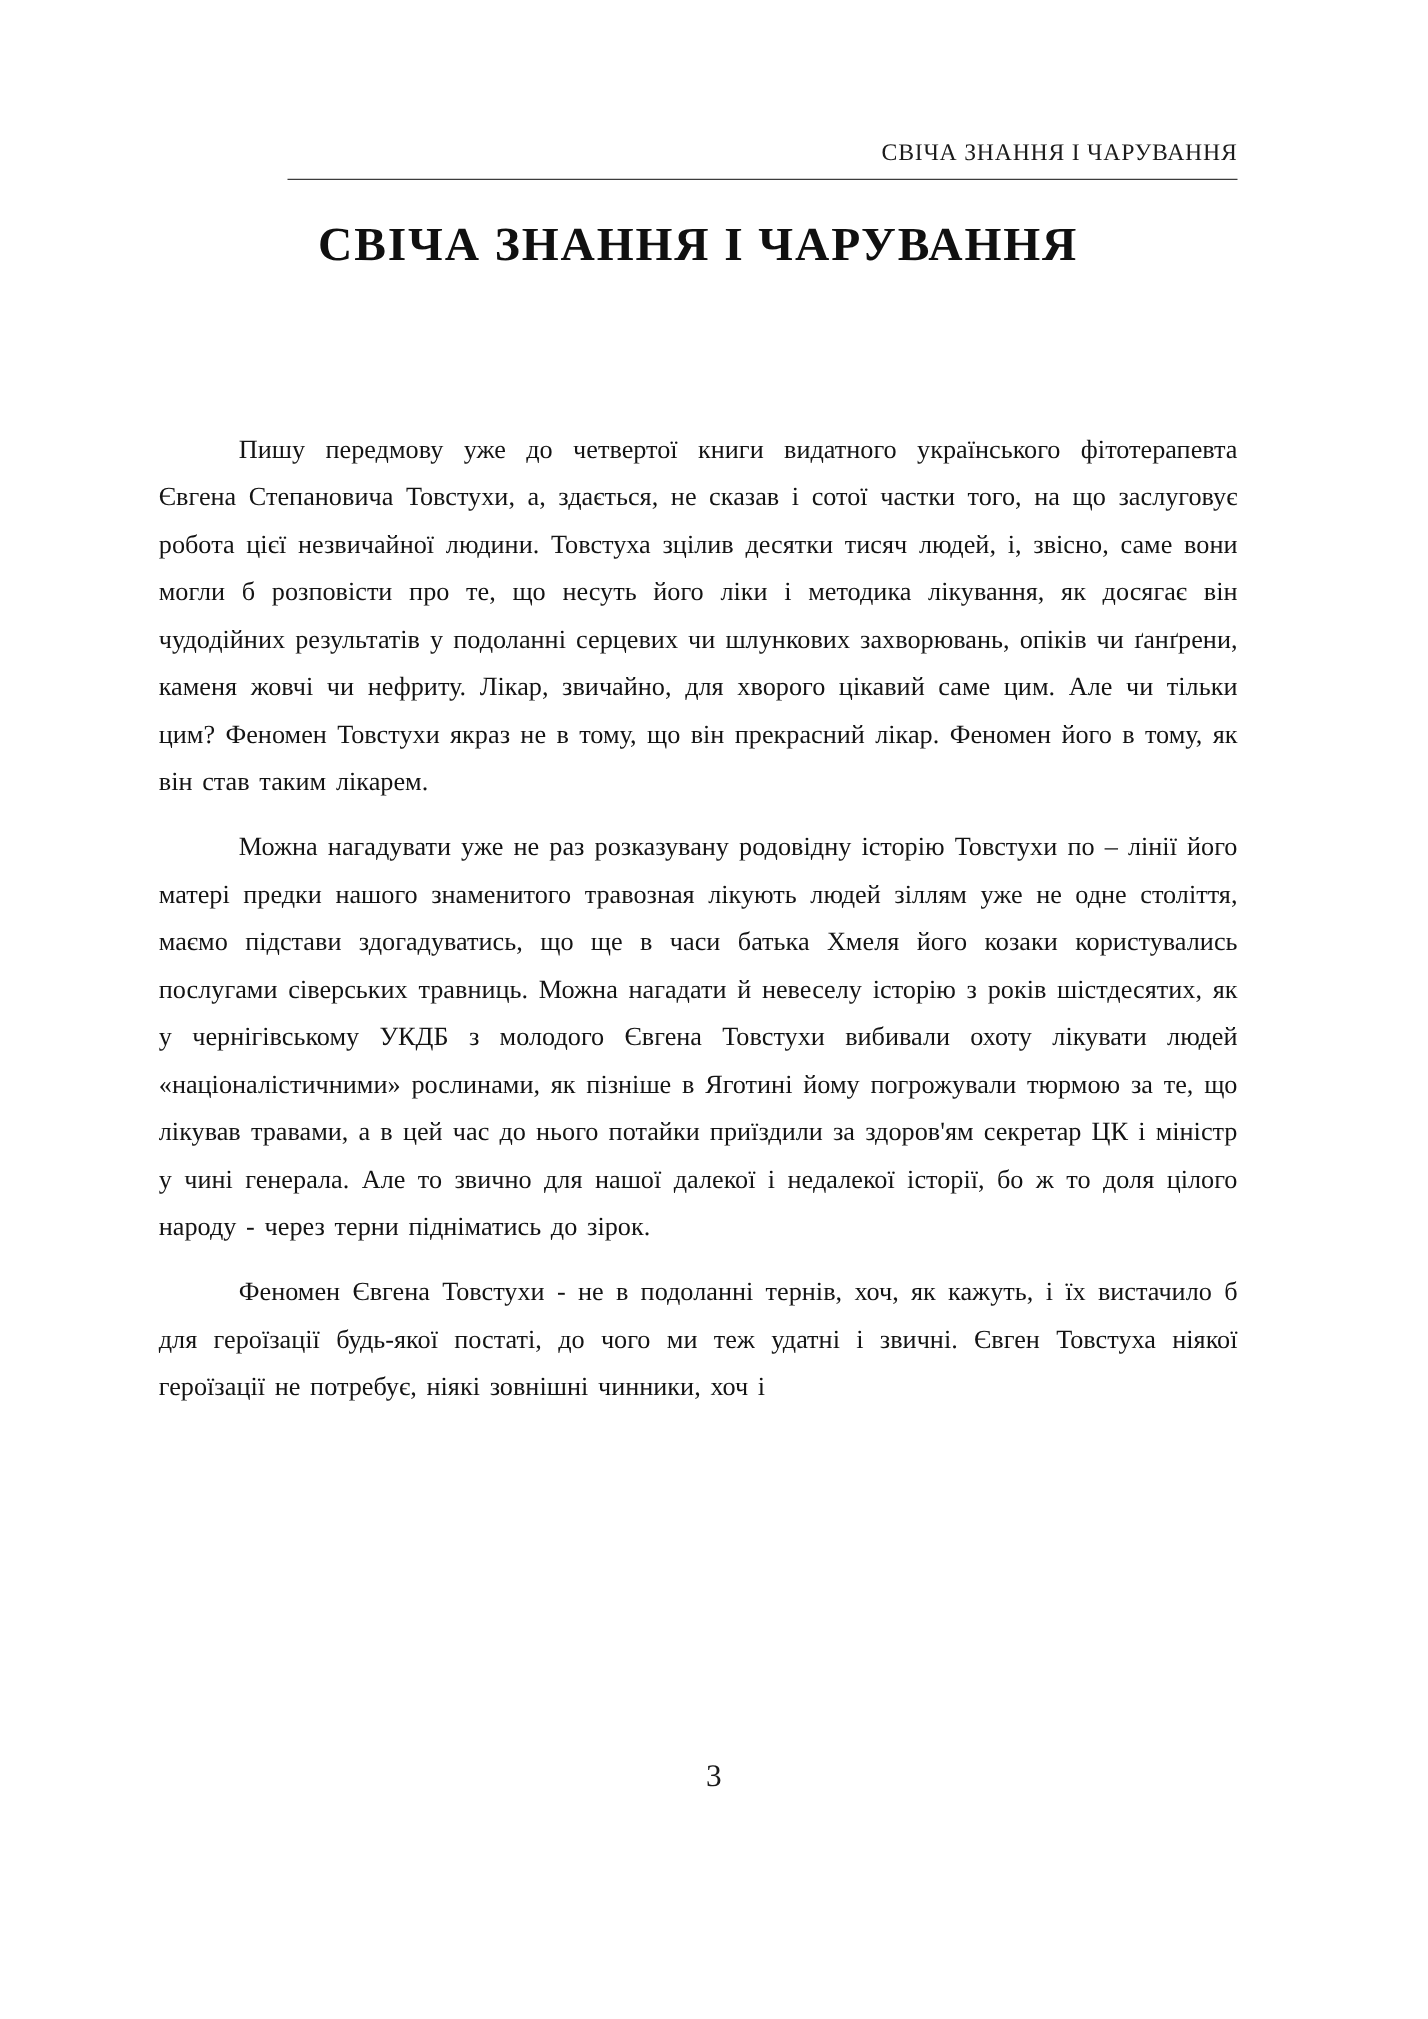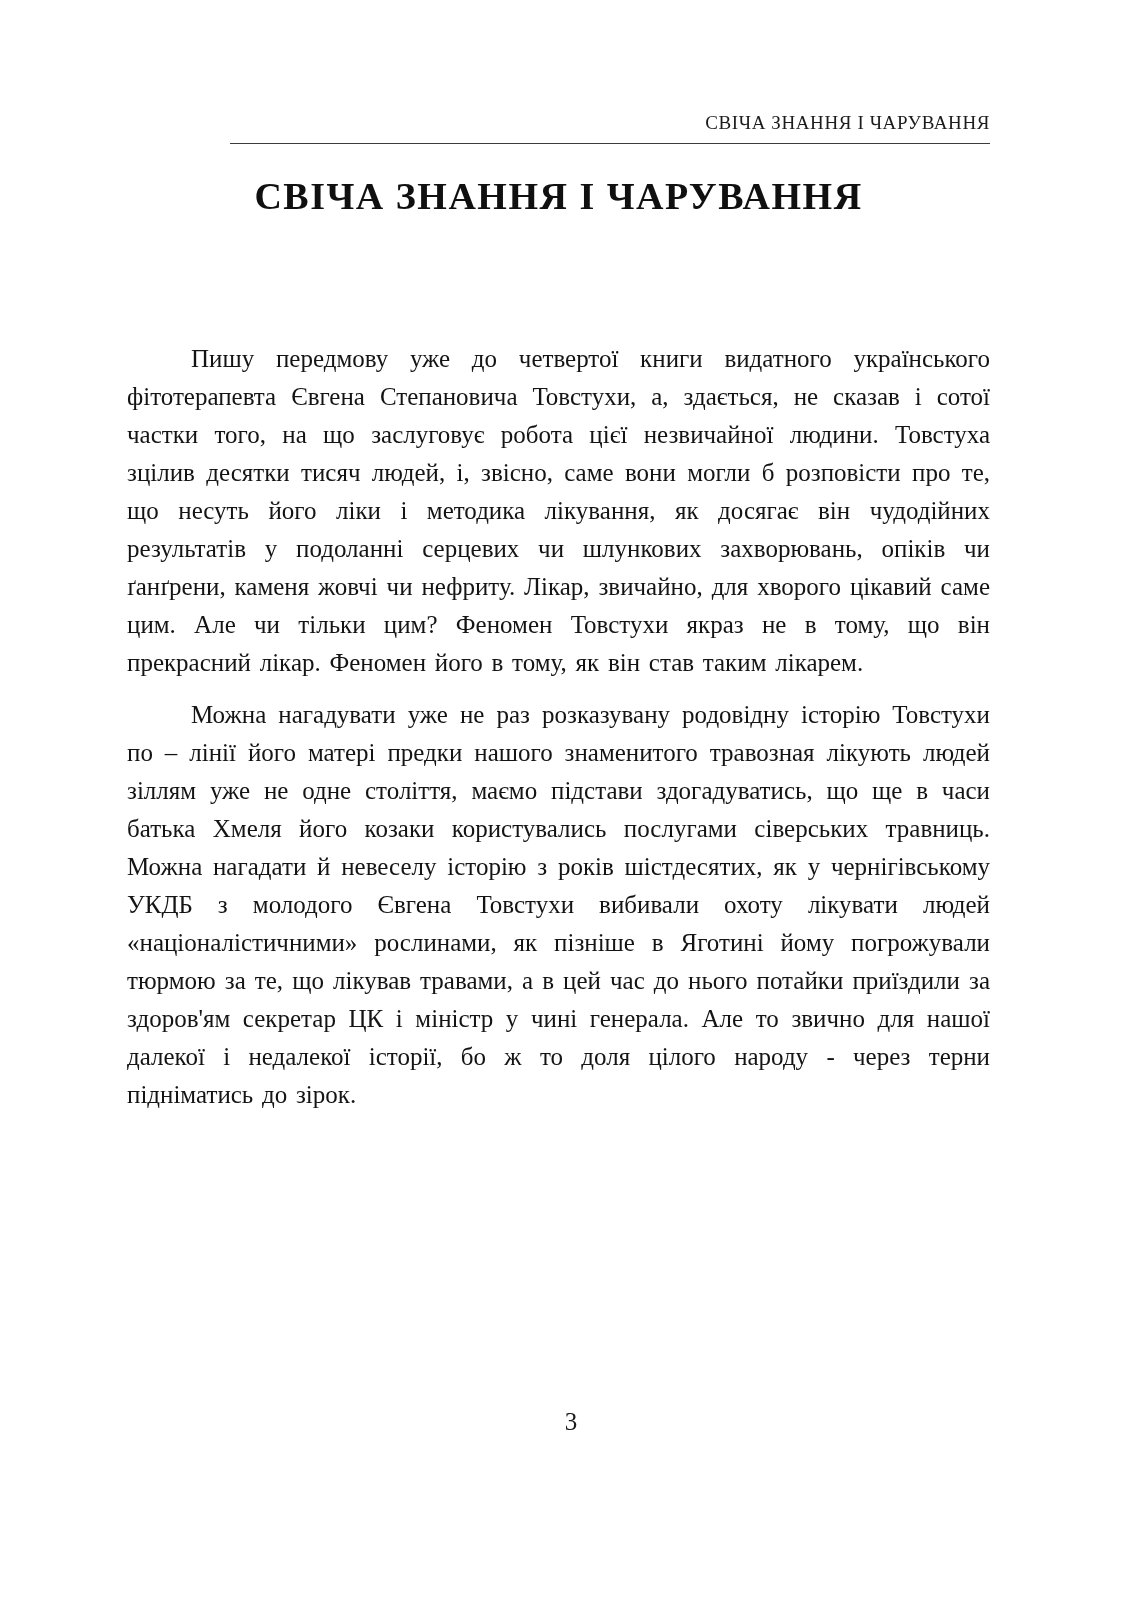--- a/index.html
+++ b/index.html
@@ -42,21 +42,21 @@
     text-align: center;
     font-size: 38px;
     font-weight: bold;
     letter-spacing: 1.5px;
     color: #101010;
     white-space: nowrap;
   }
 
   .body-text {
     margin-top: 122px;
-    font-size: 25px;
+    font-size: 21px;
     line-height: 38px;
     text-align: justify;
     color: #141414;
   }
 
   .body-text p {
     text-indent: 64px;
     margin-bottom: 14px;
     word-spacing: 2.5px;
   }
@@ -79,18 +79,19 @@
 
     <div class="running-header">СВІЧА ЗНАННЯ І ЧАРУВАННЯ</div>
 
     <hr class="header-rule">
 
     <h1 class="page-title">СВІЧА ЗНАННЯ І ЧАРУВАННЯ</h1>
 
     <div class="body-text">
       <p>Пишу передмову уже до четвертої книги видатного українського фітотерапевта Євгена Степановича Товстухи, а, здається, не сказав і сотої частки того, на що заслуговує робота цієї незвичайної людини. Товстуха зцілив десятки тисяч людей, і, звісно, саме вони могли б розповісти про те, що несуть його ліки і методика лікування, як досягає він чудодійних результатів у подоланні серцевих чи шлункових захворювань, опіків чи ґанґрени, каменя жовчі чи нефриту. Лікар, звичайно, для хворого цікавий саме цим. Але чи тільки цим? Феномен Товстухи якраз не в тому, що він прекрасний лікар. Феномен його в тому, як він став таким лікарем.</p>
       <p>Можна нагадувати уже не раз розказувану родовідну історію Товстухи по – лінії його матері предки нашого знаменитого травозная лікують людей зіллям уже не одне століття, маємо підстави здогадуватись, що ще в часи батька Хмеля його козаки користувались послугами сіверських травниць. Можна нагадати й невеселу історію з років шістдесятих, як у чернігівському УКДБ з молодого Євгена Товстухи вибивали охоту лікувати людей «націоналістичними» рослинами, як пізніше в Яготині йому погрожували тюрмою за те, що лікував травами, а в цей час до нього потайки приїздили за здоров'ям секретар ЦК і міністр у чині генерала. Але то звично для нашої далекої і недалекої історії, бо ж то доля цілого народу - через терни підніматись до зірок.</p>
+      <p>Феномен Євгена Товстухи - не в подоланні тернів, хоч, як кажуть, і їх вистачило б для героїзації будь-якої постаті, до чого ми теж удатні і звичні. Євген Товстуха ніякої героїзації не потребує, ніякі зовнішні чинники, хоч і</p>
     </div>
 
   </div>
 
   <div class="page-number">3</div>
 </div>
 
 </body></html>

